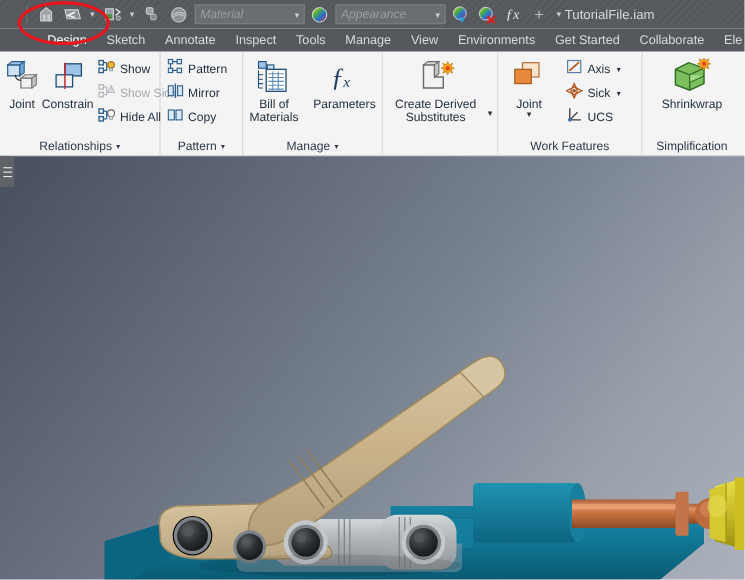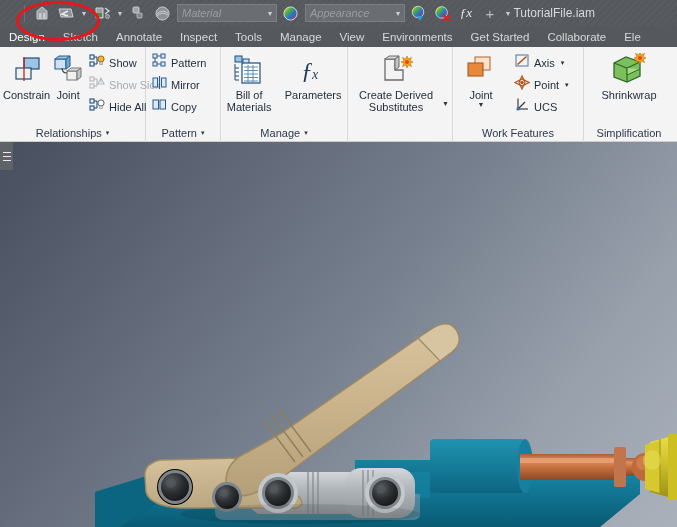--- a/index.html
+++ b/index.html
@@ -70,20 +70,21 @@
     color: #d6d9dd; font-size: 12px;
     pointer-events: none;
   }
 
   
   .tabstrip {
     position: absolute; left: 0; top: 26px;
     width: 677px; height: 21px;
     background: #55585c;
     display: flex; align-items: center;
+    padding-left: 34px;
   }
   .tab {
     color: #d7dadd; font-size: 11.5px;
     padding: 0 9px; height: 21px;
     display: flex; align-items: center;
     white-space: nowrap;
   }
   .tab.active { color: #ffffff; }
 
   
@@ -302,44 +303,44 @@
     <div class="tab">Environments</div>
     <div class="tab">Get Started</div>
     <div class="tab">Collaborate</div>
     <div class="tab">Ele</div>
   </div>
 
   <div class="ribbon">
 
     <div class="panel" style="width:146px;">
       <div class="panel-body">
-        <div class="bigbtn" style="width:58px;">
-          <div class="bico">
-            <svg width="32" height="30" viewBox="0 0 32 30">
-              <rect x="13" y="3" width="15" height="11" fill="#9dc3e6" stroke="#1f4e79" stroke-width="1.2"></rect>
-              <rect x="5" y="13" width="15" height="11" fill="#f2f2f2" stroke="#1f4e79" stroke-width="1.2"></rect>
-              <line x1="13" y1="2" x2="13" y2="26" stroke="#cc2020" stroke-width="1.3"></line>
-            </svg>
-          </div>
-          <div class="bl">Constrain</div>
-        </div>
-
         <div class="bigbtn">
           <div class="bico">
             <svg width="34" height="30" viewBox="0 0 34 30">
               <path d="M4 4 L15 4 L15 14 L4 14 Z" fill="#cfe2f3" stroke="#2b5c8a" stroke-width="1.1"></path>
               <path d="M4 4 L8 1 L19 1 L15 4 Z" fill="#9dc3e6" stroke="#2b5c8a" stroke-width="1"></path>
               <path d="M15 4 L19 1 L19 11 L15 14 Z" fill="#6fa8dc" stroke="#2b5c8a" stroke-width="1"></path>
               <path d="M16 16 L26 16 L26 25 L16 25 Z" fill="#f0f0f0" stroke="#777" stroke-width="1.1"></path>
               <path d="M16 16 L20 13 L30 13 L26 16 Z" fill="#dcdcdc" stroke="#777" stroke-width="1"></path>
               <path d="M26 16 L30 13 L30 22 L26 25 Z" fill="#c4c4c4" stroke="#777" stroke-width="1"></path>
               <path d="M11 13 q0 5 5 5" fill="none" stroke="#333" stroke-width="1.1"></path>
             </svg>
           </div>
           <div class="bl">Joint</div>
+        </div>
+
+        <div class="bigbtn" style="width:58px;">
+          <div class="bico">
+            <svg width="32" height="30" viewBox="0 0 32 30">
+              <rect x="13" y="3" width="15" height="11" fill="#9dc3e6" stroke="#1f4e79" stroke-width="1.2"></rect>
+              <rect x="5" y="13" width="15" height="11" fill="#f2f2f2" stroke="#1f4e79" stroke-width="1.2"></rect>
+              <line x1="13" y1="2" x2="13" y2="26" stroke="#cc2020" stroke-width="1.3"></line>
+            </svg>
+          </div>
+          <div class="bl">Constrain</div>
         </div>
 
         <div class="smallcol">
           <div class="smallbtn">
             <span>
               <svg width="16" height="15" viewBox="0 0 16 15">
                 <rect x="1" y="2" width="4" height="4" fill="none" stroke="#2b5c8a" stroke-width="1.2"></rect>
                 <rect x="1" y="9" width="4" height="4" fill="none" stroke="#2b5c8a" stroke-width="1.2"></rect>
                 <line x1="5" y1="4" x2="8" y2="4" stroke="#2b5c8a" stroke-width="1.2"></line>
                 <line x1="5" y1="11" x2="8" y2="11" stroke="#2b5c8a" stroke-width="1.2"></line>
@@ -517,21 +518,21 @@
             <span class="scaret">▾</span>
           </div>
           <div class="smallbtn">
             <span>
               <svg width="16" height="15" viewBox="0 0 16 15">
                 <path d="M8 1 L11 7.5 L8 14 L5 7.5 Z" fill="none" stroke="#b4551d" stroke-width="1.2"></path>
                 <path d="M1 7.5 L8 4 L15 7.5 L8 11 Z" fill="none" stroke="#b4551d" stroke-width="1.2"></path>
                 <circle cx="8" cy="7.5" r="1.7" fill="#b4551d"></circle>
               </svg>
             </span>
-            <span class="sl">Point</span>
+            <span class="sl">Sick</span>
             <span class="scaret">▾</span>
           </div>
           <div class="smallbtn">
             <span>
               <svg width="16" height="15" viewBox="0 0 16 15">
                 <line x1="4" y1="1.5" x2="4" y2="12" stroke="#3b3b3b" stroke-width="1.2"></line>
                 <line x1="4" y1="12" x2="14" y2="12" stroke="#3b3b3b" stroke-width="1.2"></line>
                 <line x1="4" y1="12" x2="11" y2="5" stroke="#3b3b3b" stroke-width="1.2"></line>
                 <rect x="2.6" y="10.6" width="2.8" height="2.8" fill="#2f6fb5"></rect>
               </svg>

